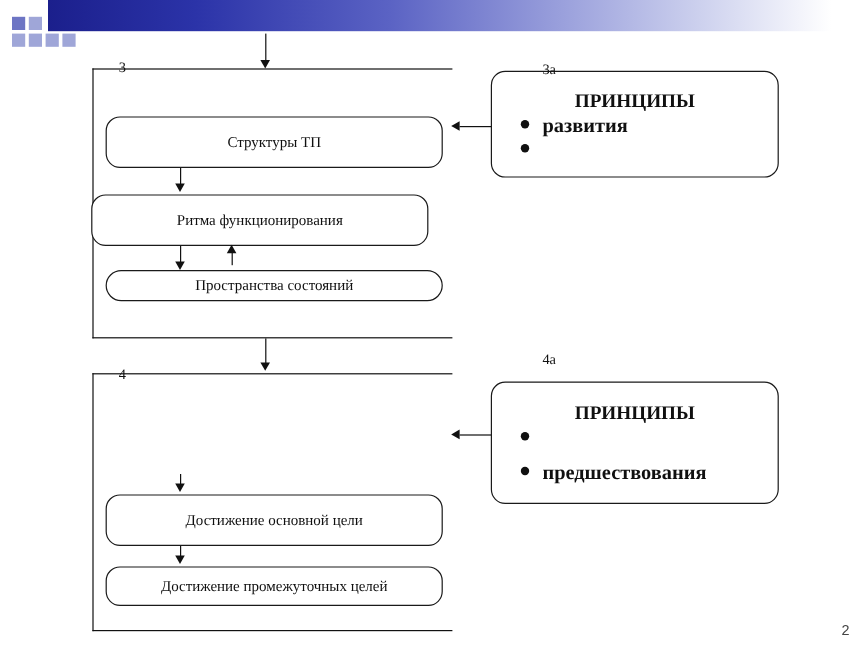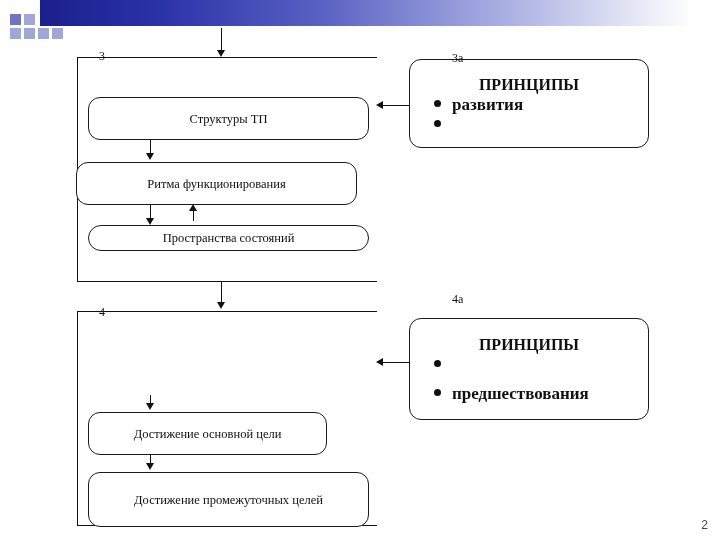--- a/index.html
+++ b/index.html
@@ -200,24 +200,24 @@
     <div class="bullet-dot" style="left:24px; top:60px;"></div>
   </div>
   <div class="bracket-num" style="left:452px; top:51px;">3а</div>
 
   <div class="vline" style="left:221px; top:282px; height:22px;"></div>
   <div class="arrow-down" style="left:217px; top:302px;"></div>
 
   <div class="bracket" style="left:77px; top:311px; width:300px; height:215px; border-right:none;"></div>
   <div class="bracket-num" style="left:99px; top:305px;">4</div>
 
-  <div class="rbox" style="left:88px; top:412px; width:239px; height:43px;">
+  <div class="rbox" style="left:88px; top:412px; width:281px; height:43px;">
     <div class="rbox-label">Достижение основной цели</div>
   </div>
-  <div class="rbox" style="left:88px; top:472px; width:281px; height:55px;">
+  <div class="rbox" style="left:88px; top:472px; width:281px; height:33px;">
     <div class="rbox-label">Достижение промежуточных целей</div>
   </div>
 
   <div class="vline" style="left:150px; top:395px; height:10px;"></div>
   <div class="arrow-down" style="left:146px; top:403px;"></div>
 
   <div class="vline" style="left:150px; top:455px; height:10px;"></div>
   <div class="arrow-down" style="left:146px; top:463px;"></div>
 
   <div class="hline" style="left:383px; top:362px; width:28px;"></div>

